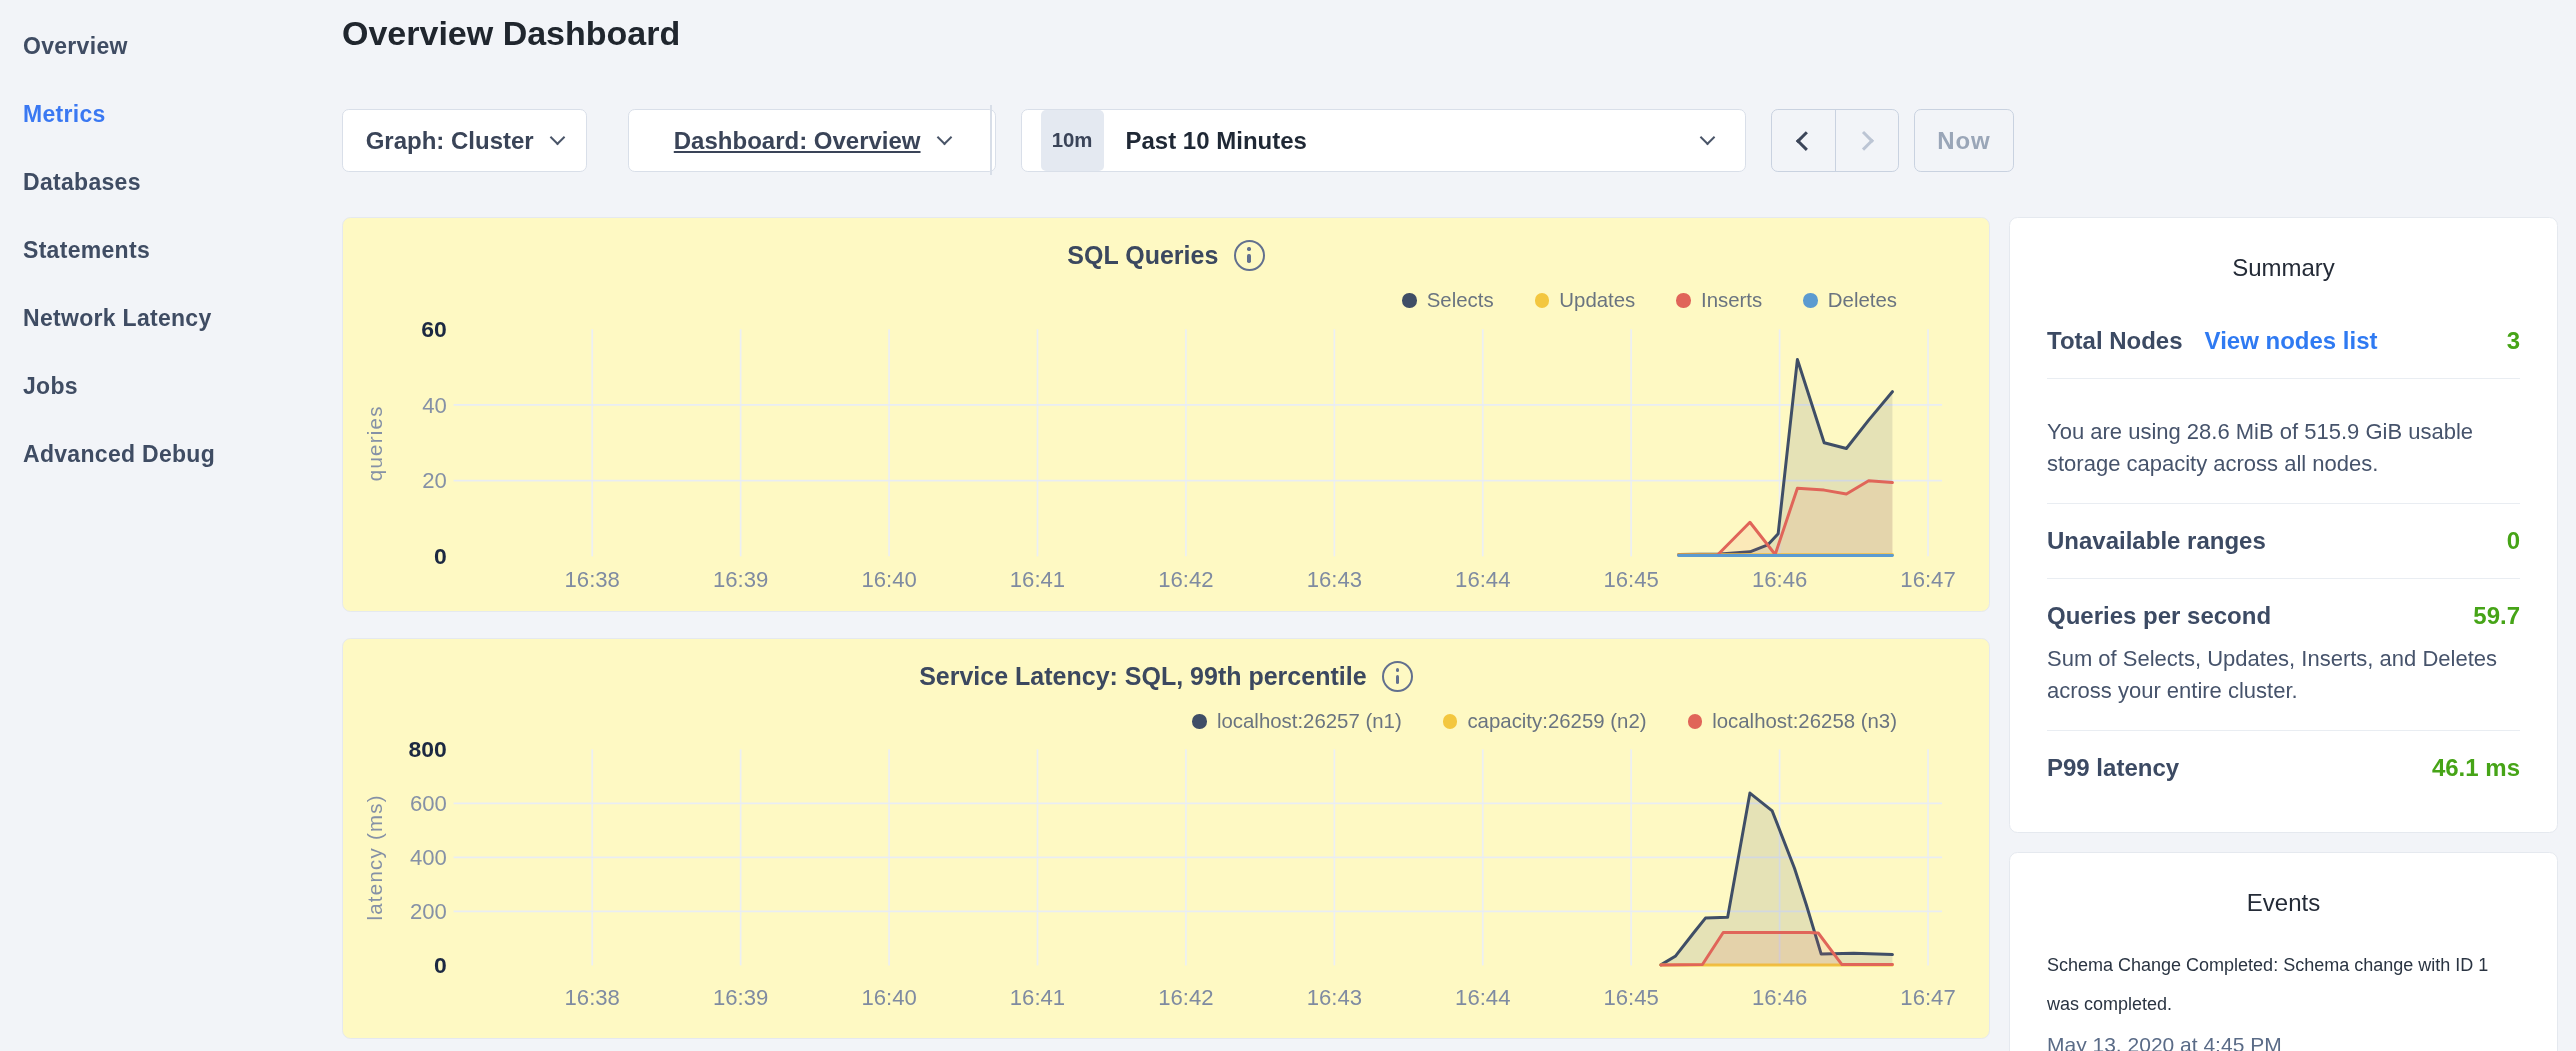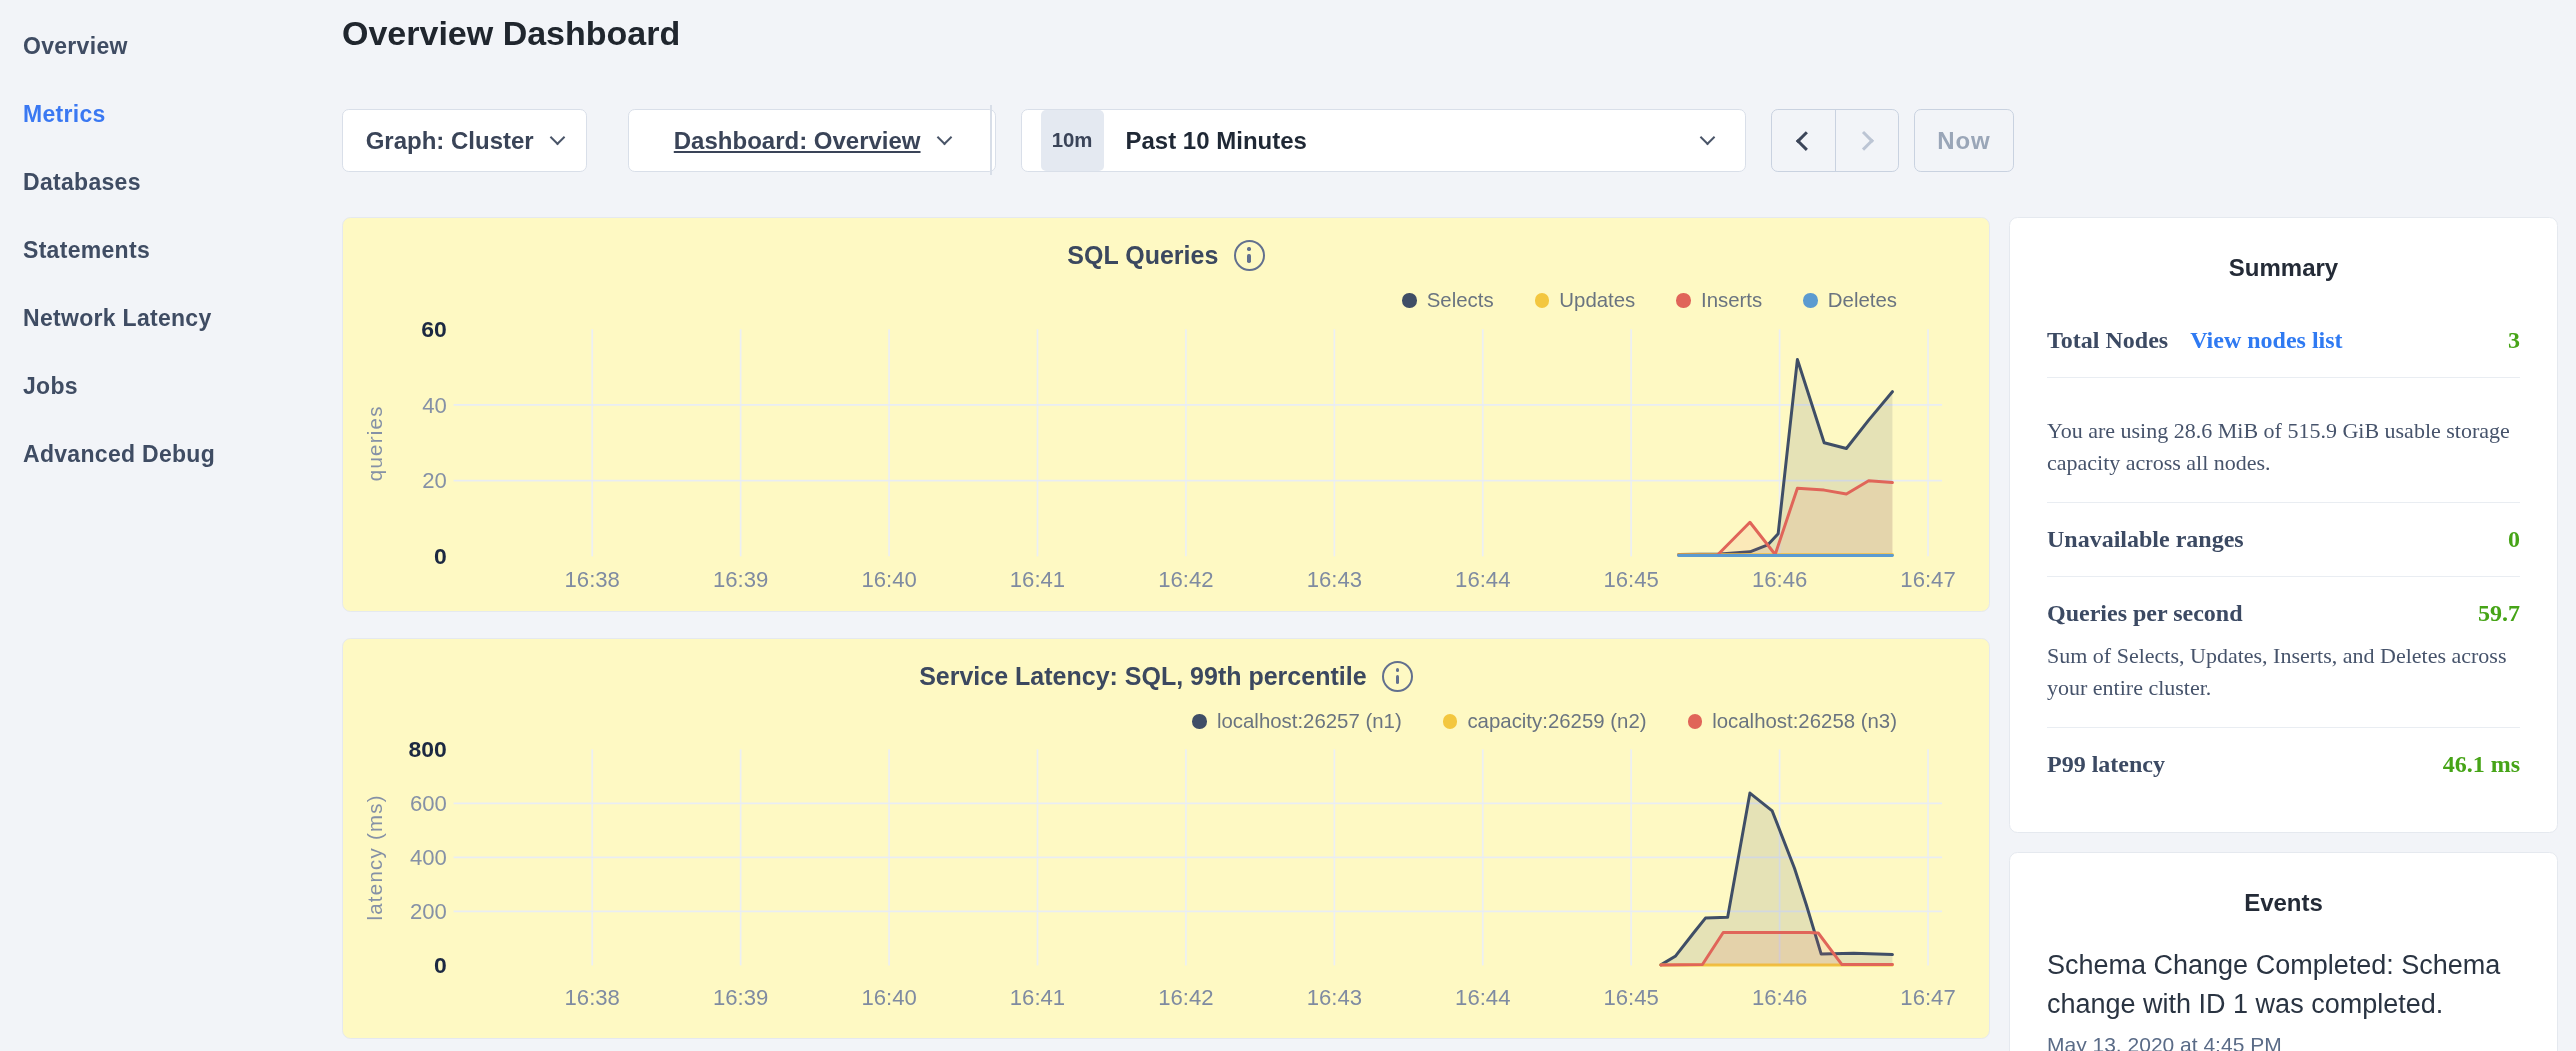--- a/index.html
+++ b/index.html
@@ -101,32 +101,32 @@
   .plot text { font-family: "Liberation Sans", sans-serif; }
   text.ytick { font-size: 26px; fill: #8591a6; }
   text.ytick.bold { font-weight: 700; fill: #1c2942; font-size: 27px; }
   text.xtick { font-size: 26px; fill: #7f8ba1; }
   text.axis-label { font-size: 24px; fill: #8591a6; letter-spacing: 1.5px; }
 
   
   .panel { position: absolute; left: 2009px; width: 549px; background: #fff; border: 1.7px solid #e5e9ef; border-radius: 8.5px; }
   .panel-summary { top: 217px; height: 616px; }
   .panel-events { top: 852px; height: 306px; }
-  .panel-title { text-align: center; font-size: 24px; font-weight: 700; color: #242b37; margin-top: 36px; }
-  .panel-body { padding: 0 37px; margin-top: 22px; font-family: Liberation Serif, serif; }
+  .panel-title { text-align: center; font-size: 24px; font-weight: 400; color: #242b37; margin-top: 36px; }
+  .panel-body { padding: 0 37px; margin-top: 22px; }
   .section { padding: 23px 0; border-bottom: 1.7px solid #e9edf2; }
   .section:last-child { border-bottom: none; }
   .shead { display: flex; justify-content: space-between; align-items: baseline; }
   .slabel-group { display: flex; align-items: baseline; }
   .slabel { font-size: 24px; font-weight: 700; color: #3c4a63; }
   .slink { font-size: 24px; font-weight: 600; color: #2f7af2; margin-left: 22px; cursor: pointer; }
   .svalue { font-size: 24px; font-weight: 700; color: #46a417; white-space: nowrap; }
   .sdesc { margin-top: 13.6px; font-size: 22px; line-height: 32px; color: #46536b; }
 
-  .event-msg { padding: 0 37px; margin-top: 29px; font-size: 27px; line-height: 39px; color: #2a3442; }
+  .event-msg { padding: 0 37px; margin-top: 29px; font-size: 18px; line-height: 39px; color: #2a3442; }
   .event-time { padding: 0 37px; margin-top: 8.5px; font-size: 21px; color: #5a6b87; }
 </style>
 </head>
 <body>
 
 <nav class="sidebar">
   <div class="nav-item">Overview</div>
   <div class="nav-item active">Metrics</div>
   <div class="nav-item">Databases</div>
   <div class="nav-item">Statements</div>

